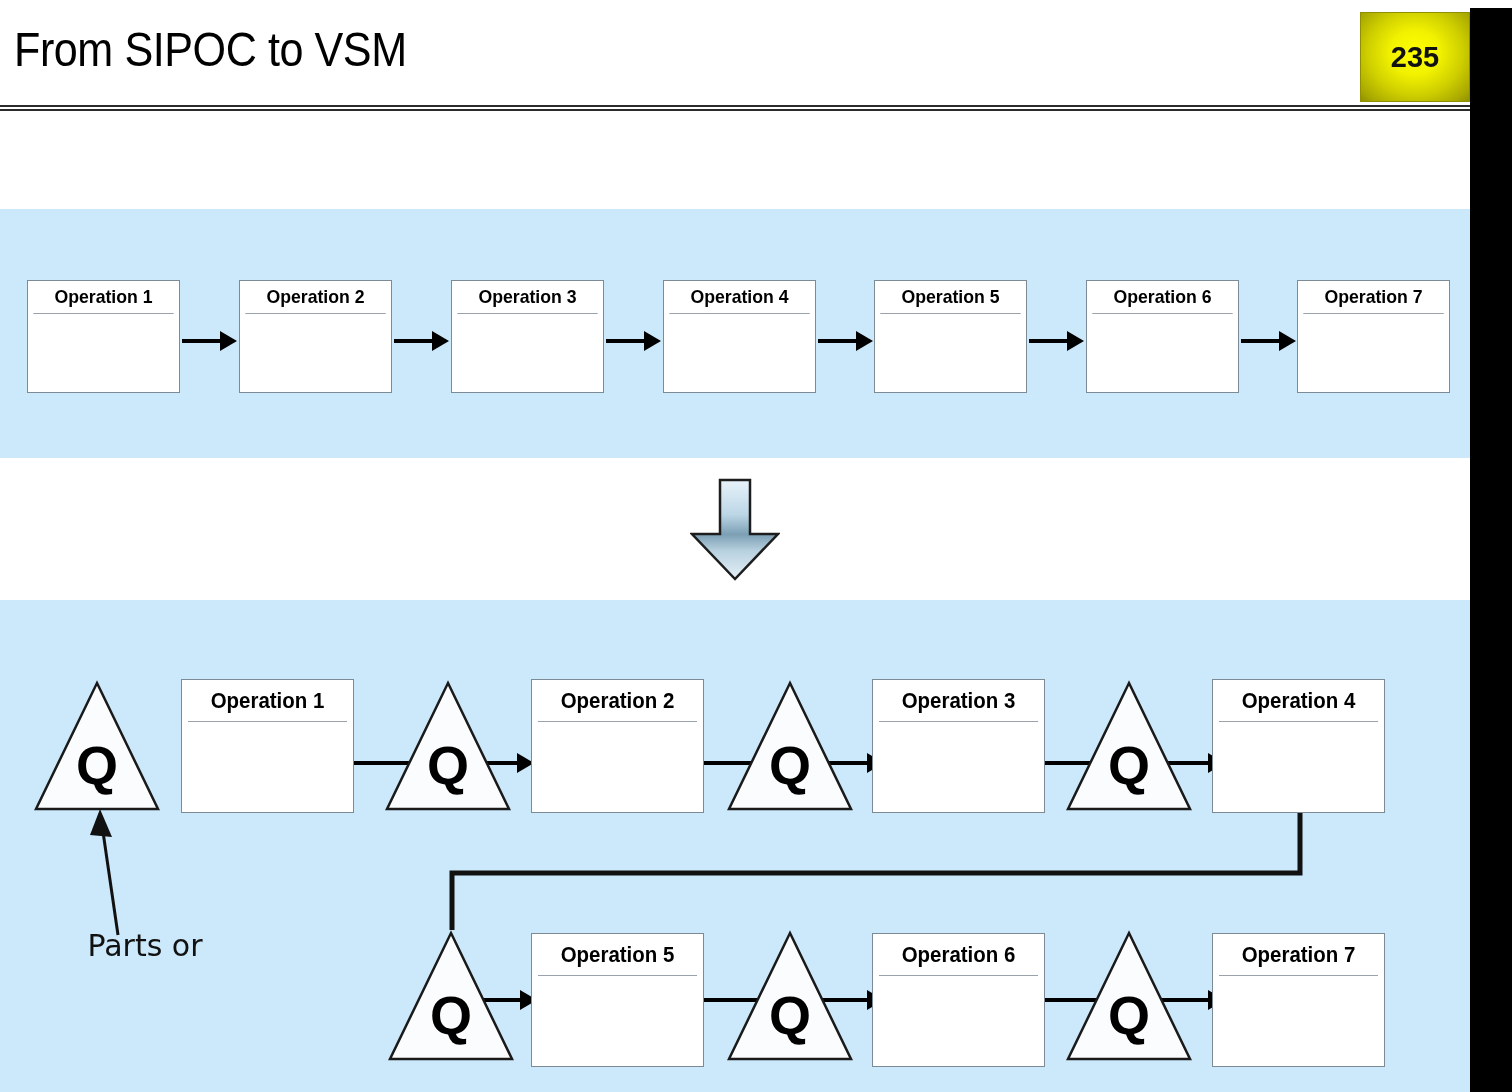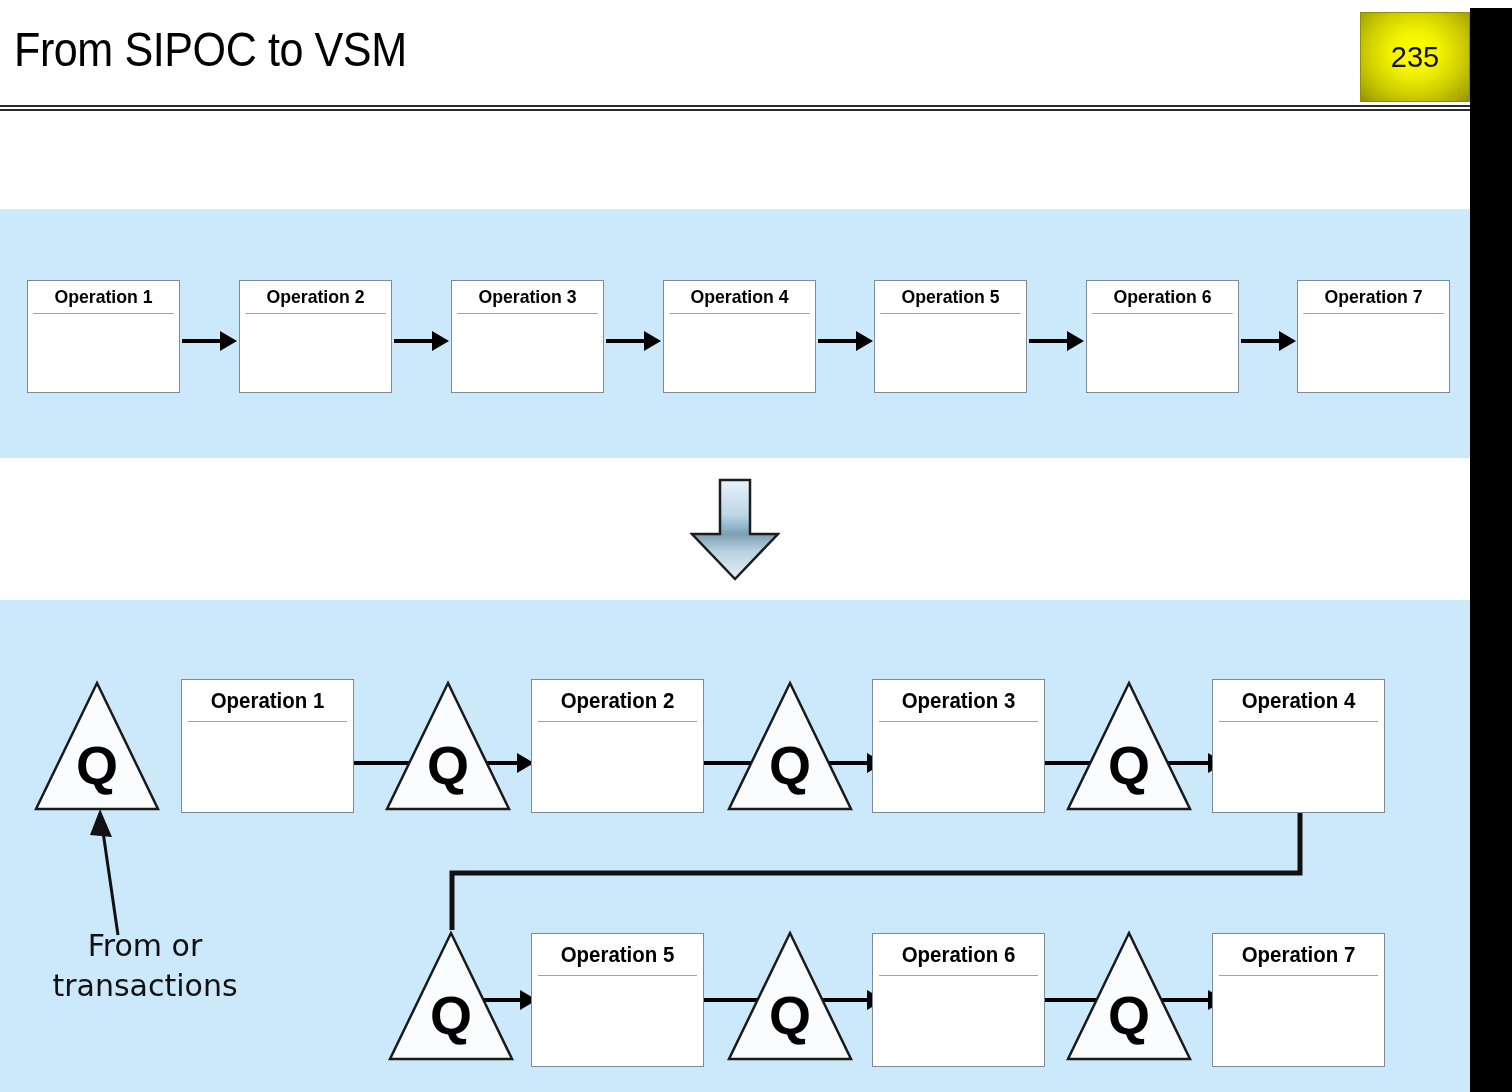--- a/index.html
+++ b/index.html
@@ -41,21 +41,21 @@
 
   
   .page-badge{
     position:absolute;left:1360px;top:4px;width:108px;height:88px;
     background:radial-gradient(ellipse at 50% 45%, #ffff00 0%, #f2f200 32%, #cfcf00 62%, #a8a800 88%, #909000 100%);
     border:1px solid #8f8f00;
     display:flex;align-items:center;justify-content:center;
   }
   .page-badge span{
     font-family:"Liberation Sans", sans-serif;
-    font-size:29px;font-weight:normal;color:#111;
+    font-size:29px;font-weight:bold;color:#111;
   }
 
   
   .subtitle{
     position:absolute;left:0;top:120px;width:1470px;
     text-align:center;
     font-family:"Liberation Serif", serif;
     font-style:italic;
     font-size:46px;
     color:#111111;
@@ -335,19 +335,18 @@
       <div class="op-head">Operation 7</div>
     </div>
   </div>
 
   <svg class="callout-arrow" viewBox="0 0 120 140">
     <line x1="58" y1="132" x2="42" y2="22" stroke="#111" stroke-width="3"></line>
     <polygon points="40,6 52,34 30,32" fill="#111"></polygon>
   </svg>
 
   <div class="callout-text">
-    <div>From or</div>
-    <div>transactions</div>
+    <div>Parts or</div>
   </div>
 
   <div class="right-bar"></div>
 
 </div>
 
 </body></html>

